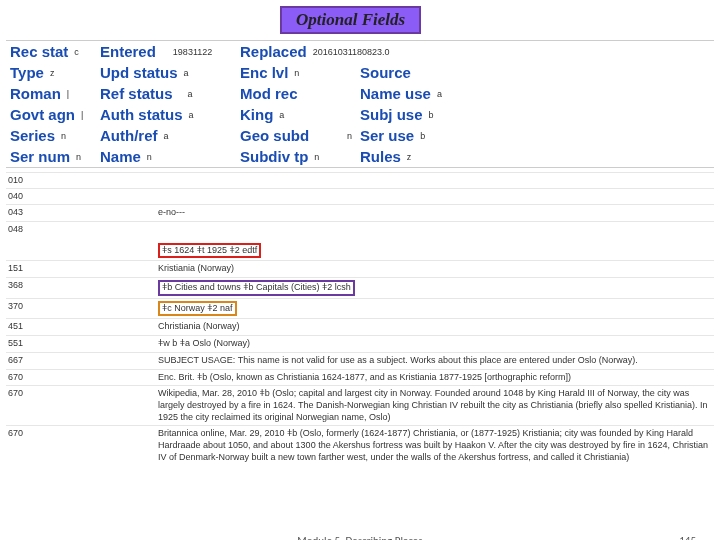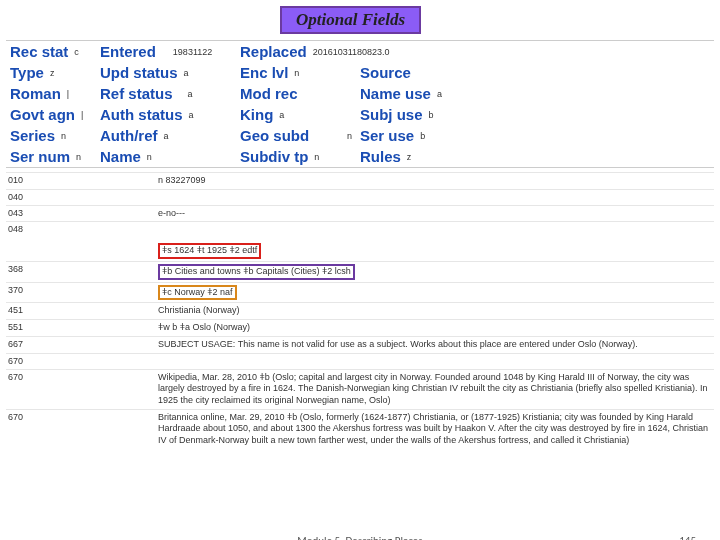--- a/index.html
+++ b/index.html
@@ -238,37 +238,41 @@
         <div class="ff-cell" style="width: 120px;">
           <span class="ff-label">Rules</span>
           <span class="ff-val">z</span>
         </div>
       </div>
     </div>
   <div class="var-fields" id="var-fields">
       <div class="vf-row">
         <div class="vf-tag">010</div>
         <div class="vf-ind"></div>
-        <div class="vf-data">n  83227099</div>
       </div>
       <div class="vf-row">
         <div class="vf-tag">040</div>
         <div class="vf-ind"></div>
       </div>
       <div class="vf-row">
         <div class="vf-tag">043</div>
         <div class="vf-ind"></div>
         <div class="vf-data">e-no---</div>
       </div>
       <div class="vf-row">
         <div class="vf-tag">048</div>
         <div class="vf-ind"></div>
         <div class="vf-data"><span class="hl-red">ǂs 1624 ǂt 1925 ǂ2 edtf</span></div>
       </div>
       <div class="vf-row">
+        <div class="vf-tag">151</div>
+        <div class="vf-ind"></div>
+        <div class="vf-data">Kristiania (Norway)</div>
+      </div>
+      <div class="vf-row">
         <div class="vf-tag">368</div>
         <div class="vf-ind"></div>
         <div class="vf-data"><span class="hl-purple">ǂb Cities and towns ǂb Capitals (Cities) ǂ2 lcsh</span></div>
       </div>
       <div class="vf-row">
         <div class="vf-tag">370</div>
         <div class="vf-ind"></div>
         <div class="vf-data"><span class="hl-orange">ǂc Norway ǂ2 naf</span></div>
       </div>
       <div class="vf-row">
@@ -282,20 +286,21 @@
         <div class="vf-data">ǂw b ǂa Oslo (Norway)</div>
       </div>
       <div class="vf-row">
         <div class="vf-tag">667</div>
         <div class="vf-ind"></div>
         <div class="vf-data">SUBJECT USAGE: This name is not valid for use as a subject. Works about this place are entered under Oslo (Norway).</div>
       </div>
       <div class="vf-row">
         <div class="vf-tag">670</div>
         <div class="vf-ind"></div>
+        <div class="vf-data">Enc. Brit. ǂb (Oslo, known as Christiania 1624-1877, and as Kristiania 1877-1925 [orthographic reform])</div>
       </div>
       <div class="vf-row">
         <div class="vf-tag">670</div>
         <div class="vf-ind"></div>
         <div class="vf-data">Wikipedia, Mar. 28, 2010 ǂb (Oslo; capital and largest city in Norway. Founded around 1048 by King Harald III of Norway, the city was largely destroyed by a fire in 1624. The Danish-Norwegian king Christian IV rebuilt the city as Christiania (briefly also spelled Kristiania). In 1925 the city reclaimed its original Norwegian name, Oslo)</div>
       </div>
       <div class="vf-row">
         <div class="vf-tag">670</div>
         <div class="vf-ind"></div>
         <div class="vf-data">Britannica online, Mar. 29, 2010 ǂb (Oslo, formerly (1624-1877) Christiania, or (1877-1925) Kristiania; city was founded by King Harald Hardraade about 1050, and about 1300 the Akershus fortress was built by Haakon V. After the city was destroyed by fire in 1624, Christian IV of Denmark-Norway built a new town farther west, under the walls of the Akershus fortress, and called it Christiania)</div>

